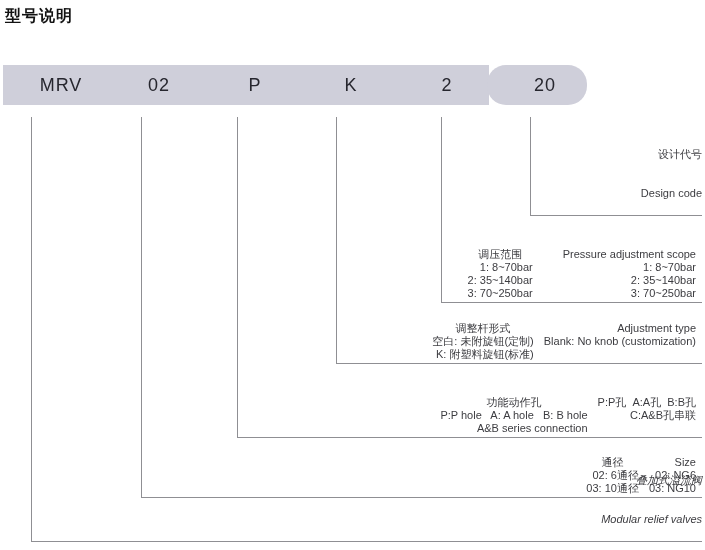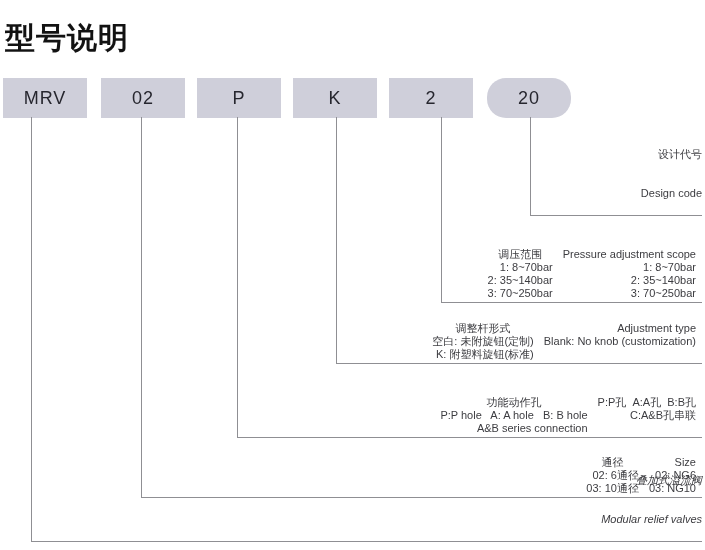--- a/index.html
+++ b/index.html
@@ -2,38 +2,39 @@
 <html><head>
 <meta charset="utf-8">
 <style>
   html,body{margin:0;padding:0;}
   body{
     width:705px;height:550px;position:relative;background:#ffffff;
     font-family:"Liberation Sans","DejaVu Sans",sans-serif;
     overflow:hidden;
   }
   .page-title{
-    position:absolute;left:5px;top:18px;
-    font-size:30px;font-weight:bold;color:#121212;letter-spacing:1px;
+    position:absolute;left:5px;top:6px;
+    font-size:16px;font-weight:bold;color:#121212;letter-spacing:1px;
   }
   .mbox{
-    position:absolute;top:78px;width:84px;height:40px;
+    position:absolute;top:65px;width:84px;height:40px;
     background:#cfcfda;color:#26262e;
     font-size:18px;display:flex;align-items:center;justify-content:center;
     letter-spacing:1px;
+    padding-left:16px;
   }
   .vl{position:absolute;width:1px;background:#8f8f93;}
   .hl{position:absolute;height:1px;background:#8f8f93;}
   .sec{
     position:absolute;right:9px;
     display:grid;grid-template-columns:auto auto;column-gap:10px;
     font-size:11px;line-height:13px;color:#3c3c40;white-space:pre;
   }
   .sec .hcn{text-align:center;}
-  .sec .hen{text-align:right;}
+  .sec .hen{text-align:right;margin-left:20px;}
   .sec .rcn{text-align:right;}
   .sec .ren{text-align:right;}
   .stack{
     position:absolute;right:3px;text-align:right;
     font-size:11px;line-height:13px;color:#3c3c40;white-space:pre;
   }
 </style>
 </head>
 <body>
 

